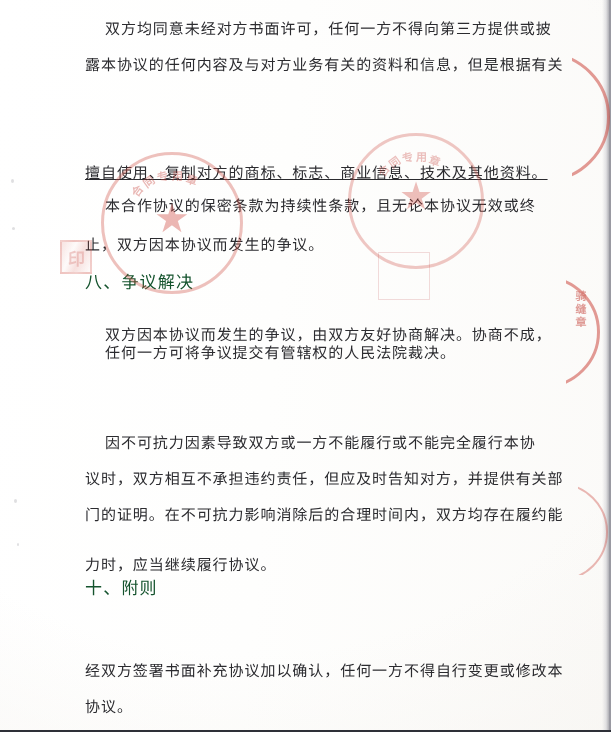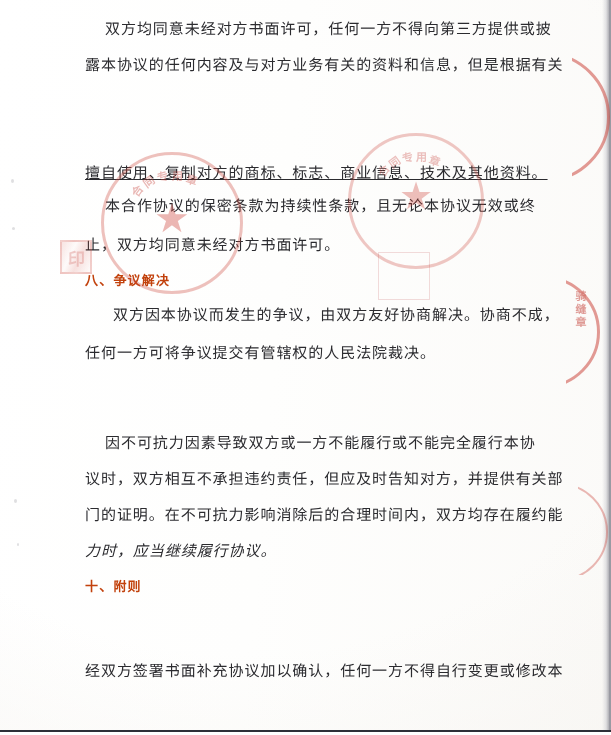--- a/index.html
+++ b/index.html
@@ -80,24 +80,24 @@
     font-size: 15px;
     line-height: 1;
     letter-spacing: 0.35px;
     white-space: nowrap;
     font-family: "Liberation Serif", "DejaVu Serif", serif;
   }
   .doc-line.indent {
     left: 105px;
   }
   .doc-line.heading {
-    font-weight: bold;
+    font-weight: normal;
     letter-spacing: 1.2px;
-    font-size: 13px;
-    color: #c2410c;
+    font-size: 17px;
+    color: #14532d;
   }
   
   .doc-line.justify {
     letter-spacing: 0.95px;
   }
 
   
   .seal-layer {
     position: absolute;
     inset: 0;
@@ -263,33 +263,34 @@
   </div>
 
   <div class="text-layer">
 
     <div class="doc-line indent justify" style="top:22px;">双方均同意未经对方书面许可，任何一方不得向第三方提供或披</div>
     <div class="doc-line justify" style="top:58px;">露本协议的任何内容及与对方业务有关的资料和信息，但是根据有关</div>
 
     <div class="doc-line justify" style="top:166px;text-decoration:underline;">擅自使用、复制对方的商标、标志、商业信息、技术及其他资料。</div>
 
     <div class="doc-line indent justify" style="top:199px;">本合作协议的保密条款为持续性条款，且无论本协议无效或终</div>
-    <div class="doc-line justify" style="top:238px;">止，双方均同意未经对方书面许可。</div>
+    <div class="doc-line justify" style="top:238px;">止，双方因本协议而发生的争议。</div>
 
     <div class="doc-line heading" style="top:274px;">八、争议解决</div>
-    <div class="doc-line indent justify" style="top:308px;margin-left:8px;">双方因本协议而发生的争议，由双方友好协商解决。协商不成，</div>
-    <div class="doc-line justify" style="top:346px;">任何一方可将争议提交有管辖权的人民法院裁决。</div>
+    <div class="doc-line indent justify" style="top:328px;">双方因本协议而发生的争议，由双方友好协商解决。协商不成，</div>
+    <div class="doc-line justify" style="top:346px;margin-left:20px;">任何一方可将争议提交有管辖权的人民法院裁决。</div>
 
     <div class="doc-line indent justify" style="top:436px;">因不可抗力因素导致双方或一方不能履行或不能完全履行本协</div>
     <div class="doc-line justify" style="top:472px;">议时，双方相互不承担违约责任，但应及时告知对方，并提供有关部</div>
     <div class="doc-line justify" style="top:508px;">门的证明。在不可抗力影响消除后的合理时间内，双方均存在履约能</div>
-    <div class="doc-line justify" style="top:544px;font-style:italic;">力时，应当继续履行协议。</div>
+    <div class="doc-line justify" style="top:558px;">力时，应当继续履行协议。</div>
 
     <div class="doc-line heading" style="top:580px;">十、附则</div>
     <div class="doc-line justify" style="top:664px;">经双方签署书面补充协议加以确认，任何一方不得自行变更或修改本</div>
+    <div class="doc-line justify" style="top:700px;">协议。</div>
   </div>
 
   <div class="page-edge-right"></div>
   <div class="page-edge-right-line"></div>
   <div class="page-edge-bottom-fill"></div>
   <div class="page-edge-bottom-line"></div>
 
 </div>
 
 </body></html>

